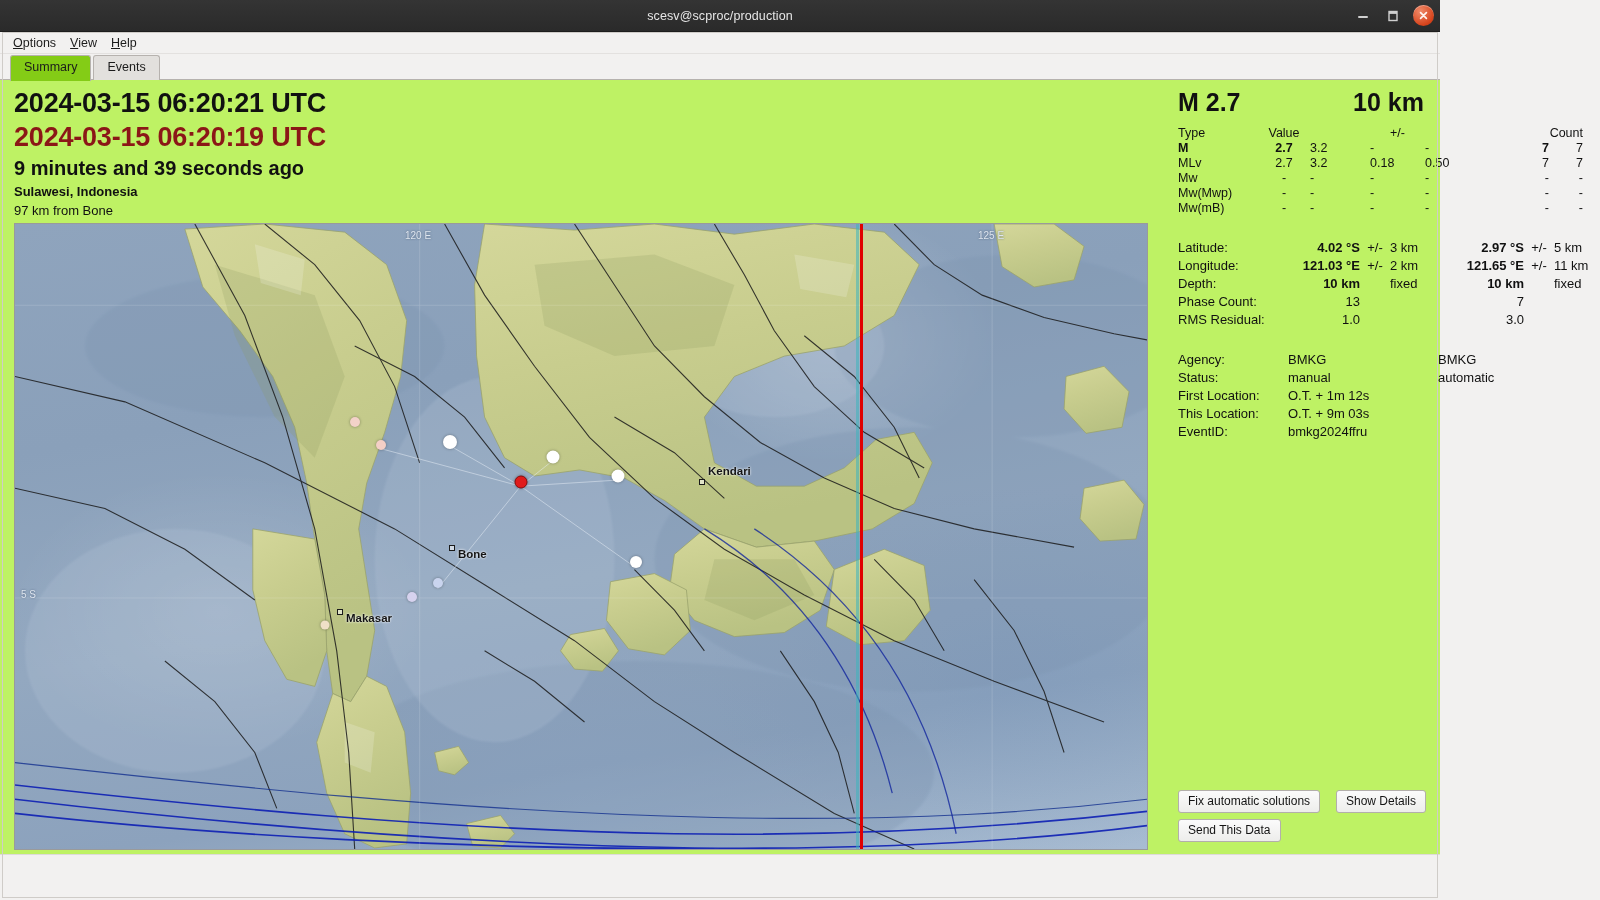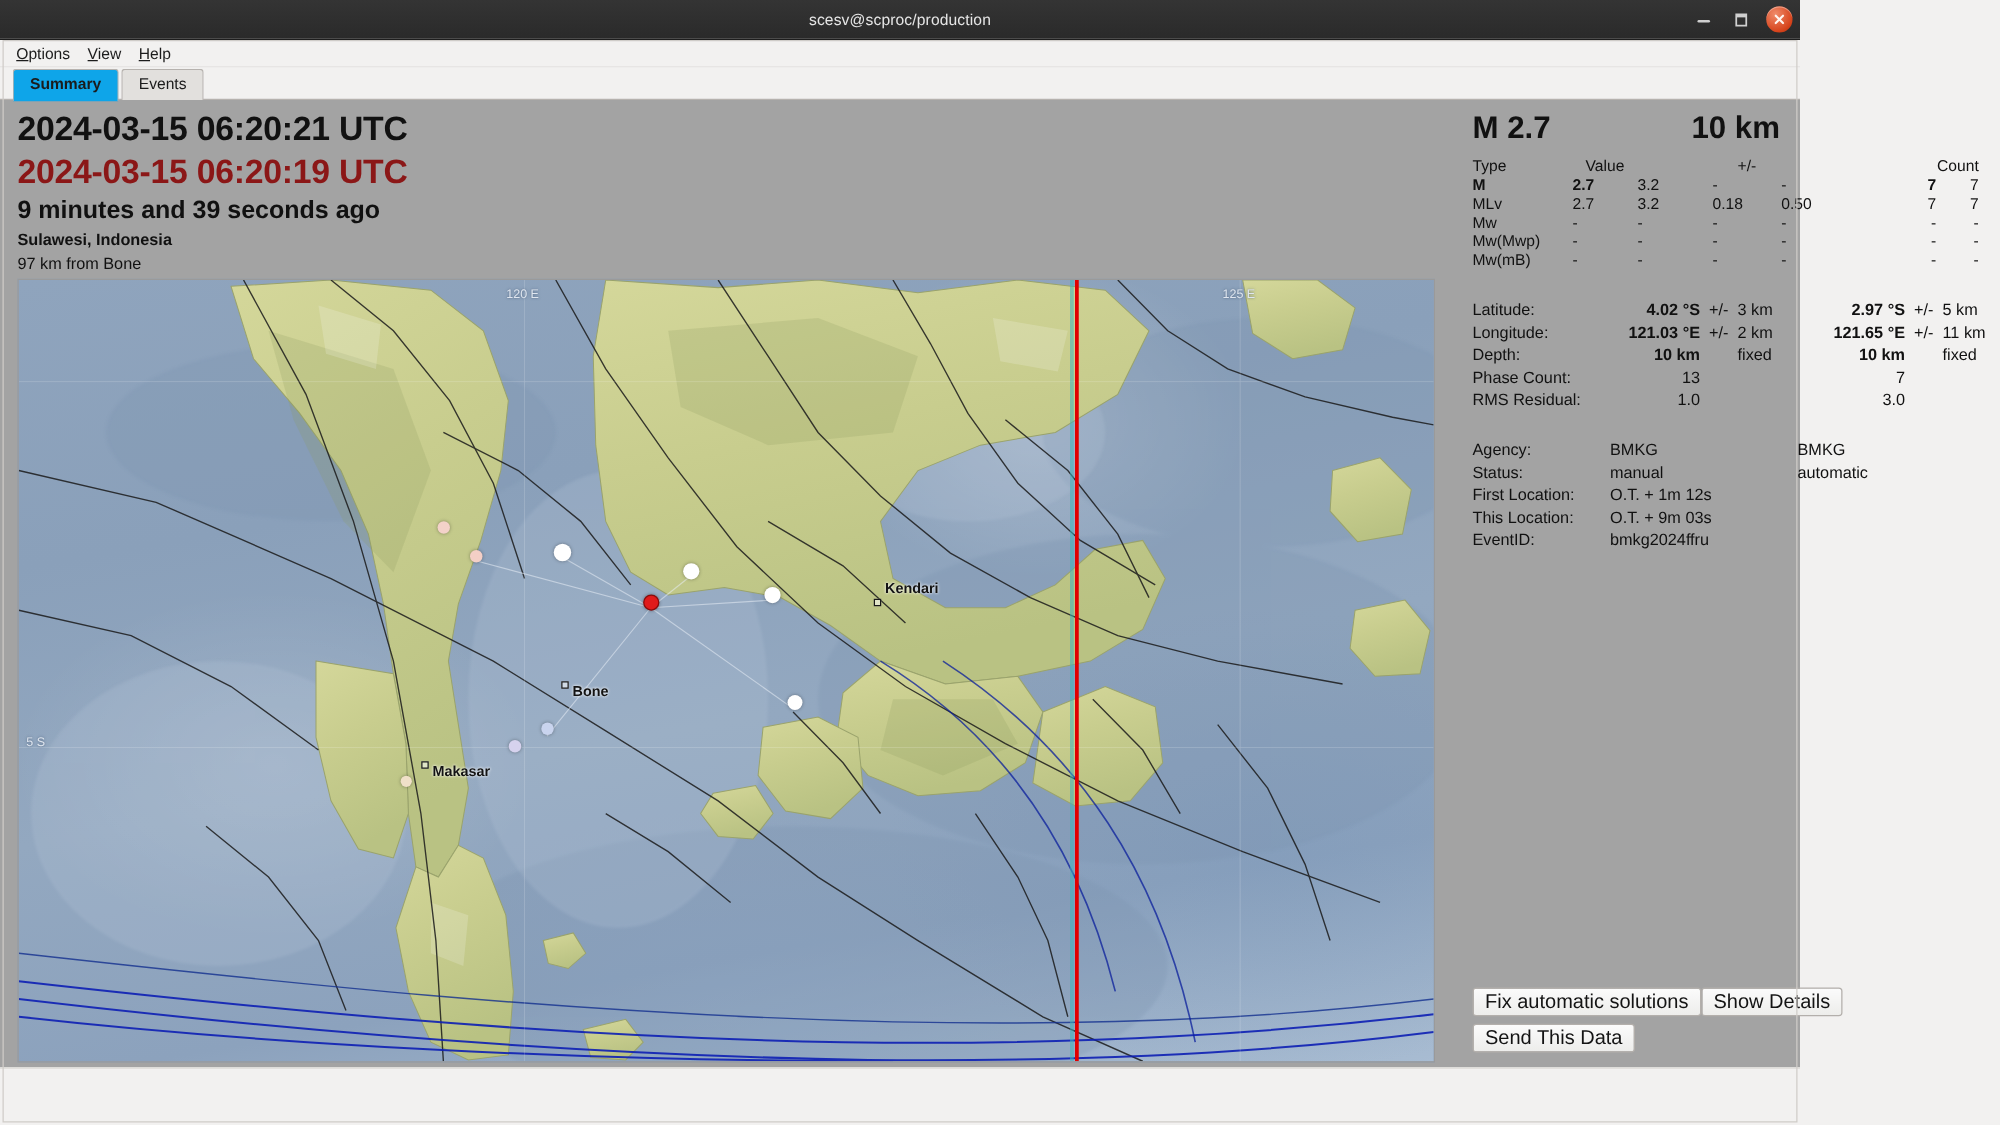--- a/index.html
+++ b/index.html
@@ -87,32 +87,31 @@
     border: 1px solid #b6b2ae;
     border-bottom: none;
     border-radius: 3px 3px 0 0;
     margin-right: 2px;
     background: #e2e0dd;
     position: relative; z-index: 1;
     cursor: default;
     line-height: 15px;
   }
   .tab.active {
-    background: #0ea5e9;
+    background: #84cc16;
     z-index: 3;
     margin-bottom: -1px;
     padding-bottom: 6px;
-    font-weight: bold;
   }
 
   
   .content {
     flex: 1;
     display: flex;
-    background: #a3a3a3;
+    background: #bef264;
     min-height: 0;
     padding: 0;
   }
 
   
   .left {
     width: 1160px; min-width: 1160px;
     display: flex; flex-direction: column;
     padding: 6px 0 0 14px;
   }
@@ -232,21 +231,21 @@
     font-weight: normal; text-align: left;
     padding: 0 0 1px 0;
     color: #111;
   }
   table.magtab td {
     padding: 0 0 1px 0;
     color: #111;
     white-space: nowrap;
   }
   .c-type { width: 88px; padding-left: 8px !important; }
-  .c-val  { width: 52px; text-align: left; }
+  .c-val  { width: 52px; text-align: center; }
   .c-valr { width: 60px; text-align: left !important; }
   .c-err  { width: 55px; text-align: left !important; }
   .c-errr { width: 80px; text-align: left !important; }
   .c-cnt  { width: 44px; text-align: right !important; }
   .c-cntr { width: 40px; text-align: right !important; padding-right: 6px !important;}
   .thval  { text-align: center !important; }
   .therr  { text-align: center !important; }
   .red { color: #9e2020; }
   .bold { font-weight: bold; }
 
@@ -272,21 +271,21 @@
 
   .spacer { flex: 1; }
 
   .btnrow {
     display: flex; align-items: center; justify-content: space-between;
     padding: 0 2px 0 8px;
     margin-bottom: 6px;
   }
   .btn {
     font-family: "Liberation Sans", sans-serif;
-    font-size: 16px; color: #141414;
+    font-size: 12px; color: #141414;
     background: linear-gradient(#fbfbfb, #ededeb);
     border: 1px solid #b3afab;
     border-radius: 3px;
     padding: 3px 9px;
     cursor: default;
     white-space: nowrap;
     line-height: 15px;
   }
 
   

